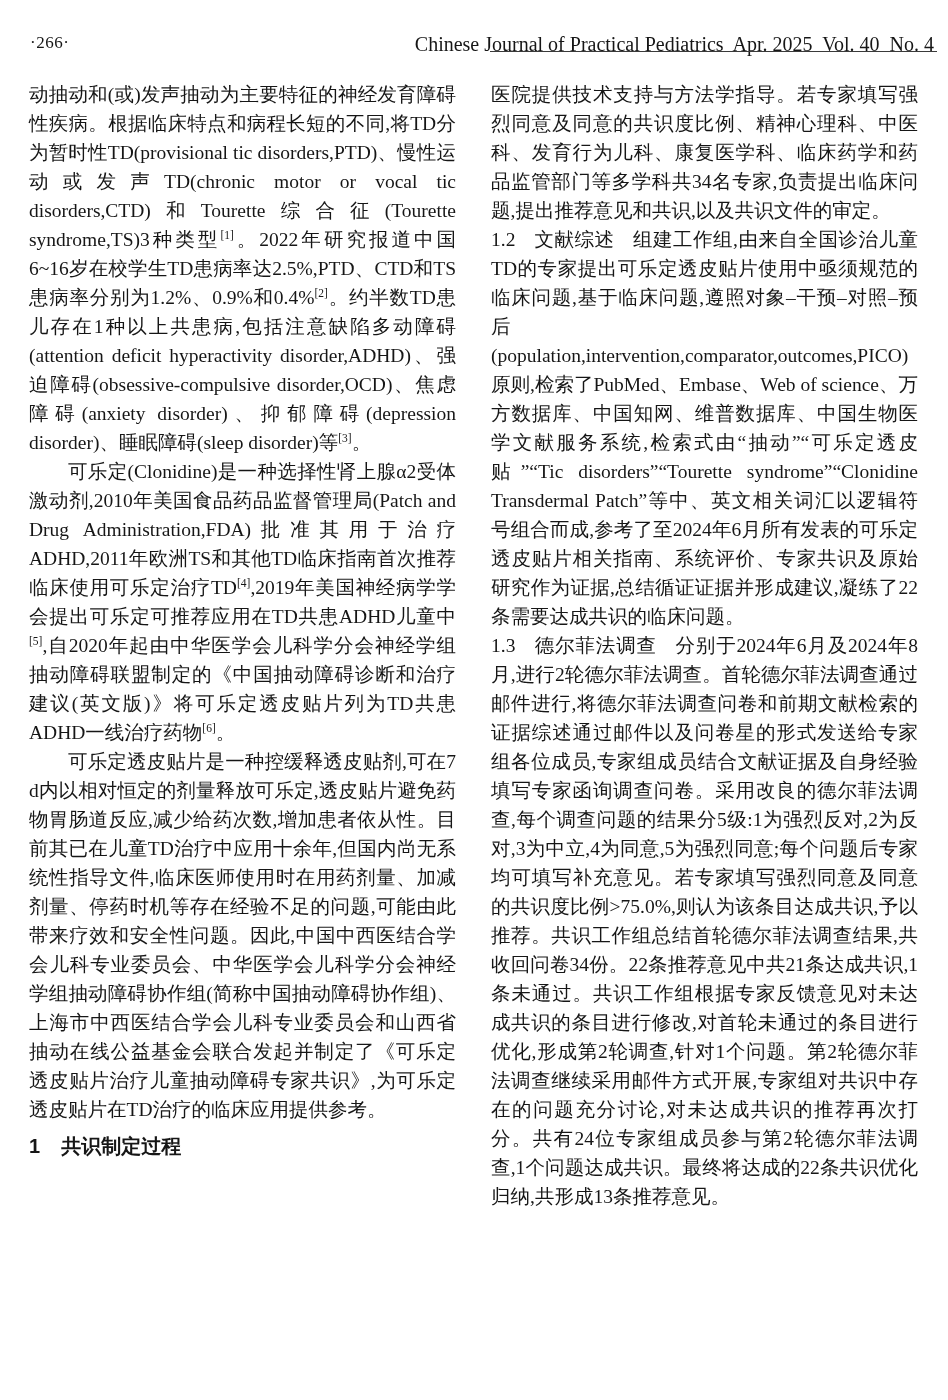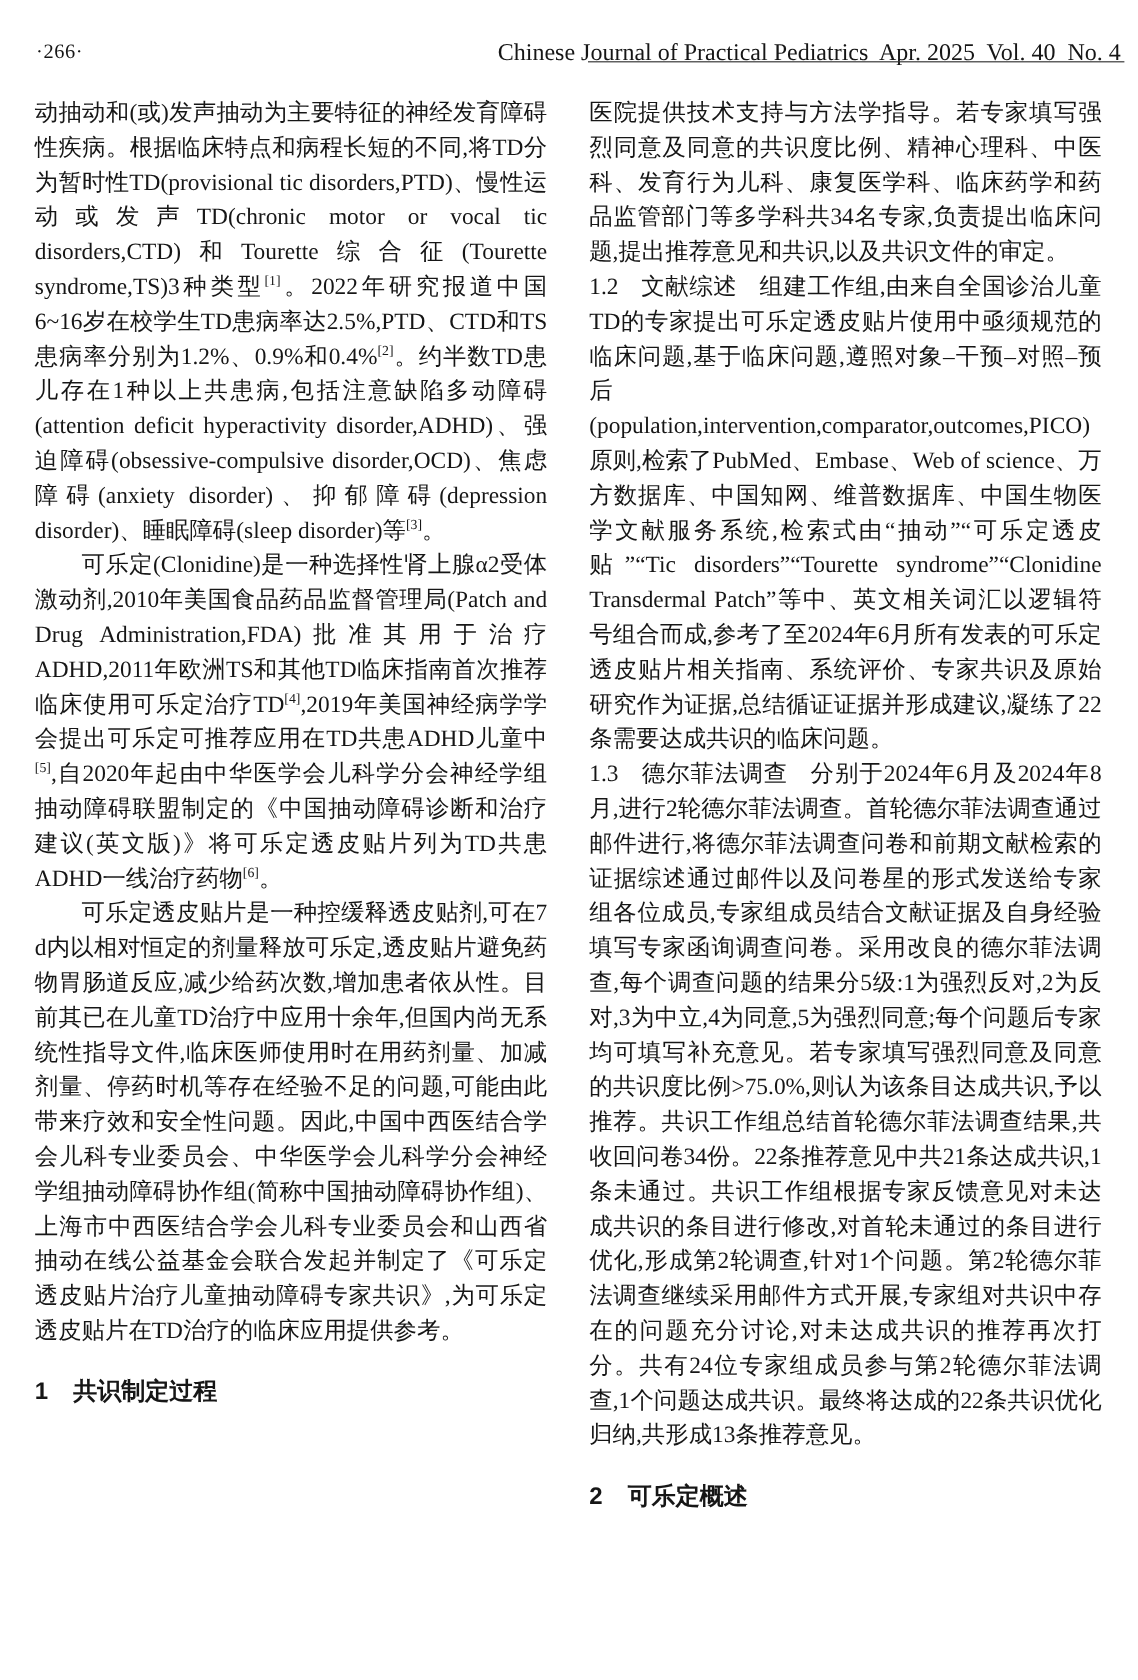--- a/index.html
+++ b/index.html
@@ -46,21 +46,21 @@
   sup.ref {
     font-size: 11.5px;
     line-height: 0;
     vertical-align: super;
   }
   .sec {
     font-family: "Liberation Sans", "DejaVu Sans", sans-serif;
     font-weight: bold;
     font-size: 20px;
     line-height: 29px;
-    margin: 22px 0 19px 0;
+    margin: 8px 0 19px 0;
   }
   .sec-num { margin-right: 1.05em; }
   .sub-num   { margin-right: 0.95em; }
   .sub-title { margin-right: 0.95em; }
 </style>
 </head>
 <body>
 
 <div class="page">
 
@@ -82,18 +82,17 @@
   </div>
 
   <div class="col col-right">
 
     <p class="par"><span>医院提供技术支持与方法学指导。若专家填写强烈同意及同意的共识度比例、精神心理科、中医科、发育行为儿科、康复医学科、临床药学和药品监管部门等多学科共34名专家,负责提出临床问题,提出推荐意见和共识,以及共识文件的审定。</span></p>
 
     <p class="par"><span class="sub-num">1.2</span><span class="sub-title">文献综述</span><span>组建工作组,由来自全国诊治儿童TD的专家提出可乐定透皮贴片使用中亟须规范的临床问题,基于临床问题,遵照对象–干预–对照–预后(population,intervention,comparator,outcomes,PICO)原则,检索了PubMed、Embase、Web of science、万方数据库、中国知网、维普数据库、中国生物医学文献服务系统,检索式由“抽动”“可乐定透皮贴”“Tic disorders”“Tourette syndrome”“Clonidine Transdermal Patch”等中、英文相关词汇以逻辑符号组合而成,参考了至2024年6月所有发表的可乐定透皮贴片相关指南、系统评价、专家共识及原始研究作为证据,总结循证证据并形成建议,凝练了22条需要达成共识的临床问题。</span></p>
 
     <p class="par"><span class="sub-num">1.3</span><span class="sub-title">德尔菲法调查</span><span>分别于2024年6月及2024年8月,进行2轮德尔菲法调查。首轮德尔菲法调查通过邮件进行,将德尔菲法调查问卷和前期文献检索的证据综述通过邮件以及问卷星的形式发送给专家组各位成员,专家组成员结合文献证据及自身经验填写专家函询调查问卷。采用改良的德尔菲法调查,每个调查问题的结果分5级:1为强烈反对,2为反对,3为中立,4为同意,5为强烈同意;每个问题后专家均可填写补充意见。若专家填写强烈同意及同意的共识度比例&gt;75.0%,则认为该条目达成共识,予以推荐。共识工作组总结首轮德尔菲法调查结果,共收回问卷34份。22条推荐意见中共21条达成共识,1条未通过。共识工作组根据专家反馈意见对未达成共识的条目进行修改,对首轮未通过的条目进行优化,形成第2轮调查,针对1个问题。第2轮德尔菲法调查继续采用邮件方式开展,专家组对共识中存在的问题充分讨论,对未达成共识的推荐再次打分。共有24位专家组成员参与第2轮德尔菲法调查,1个问题达成共识。最终将达成的22条共识优化归纳,共形成13条推荐意见。</span></p>
 
-    <h2 class="sec"><span class="sec-num">2</span><span>可乐定概述</span></h2>
 
 
   </div>
 
 </div>
 
 </body></html>

